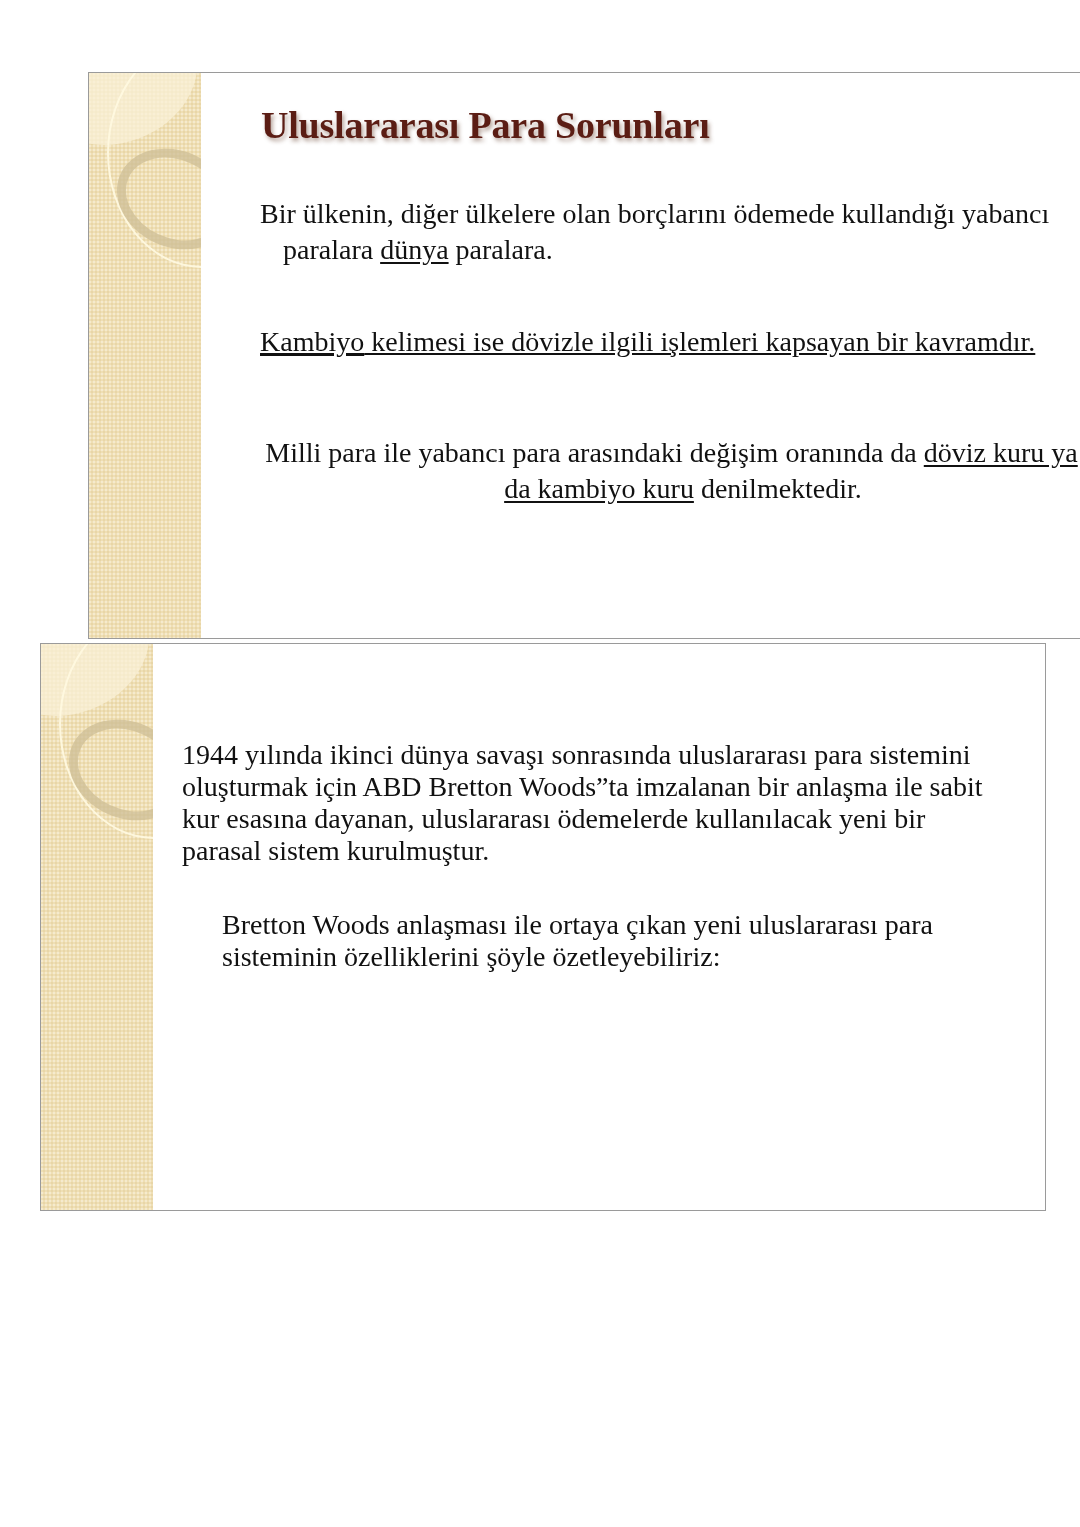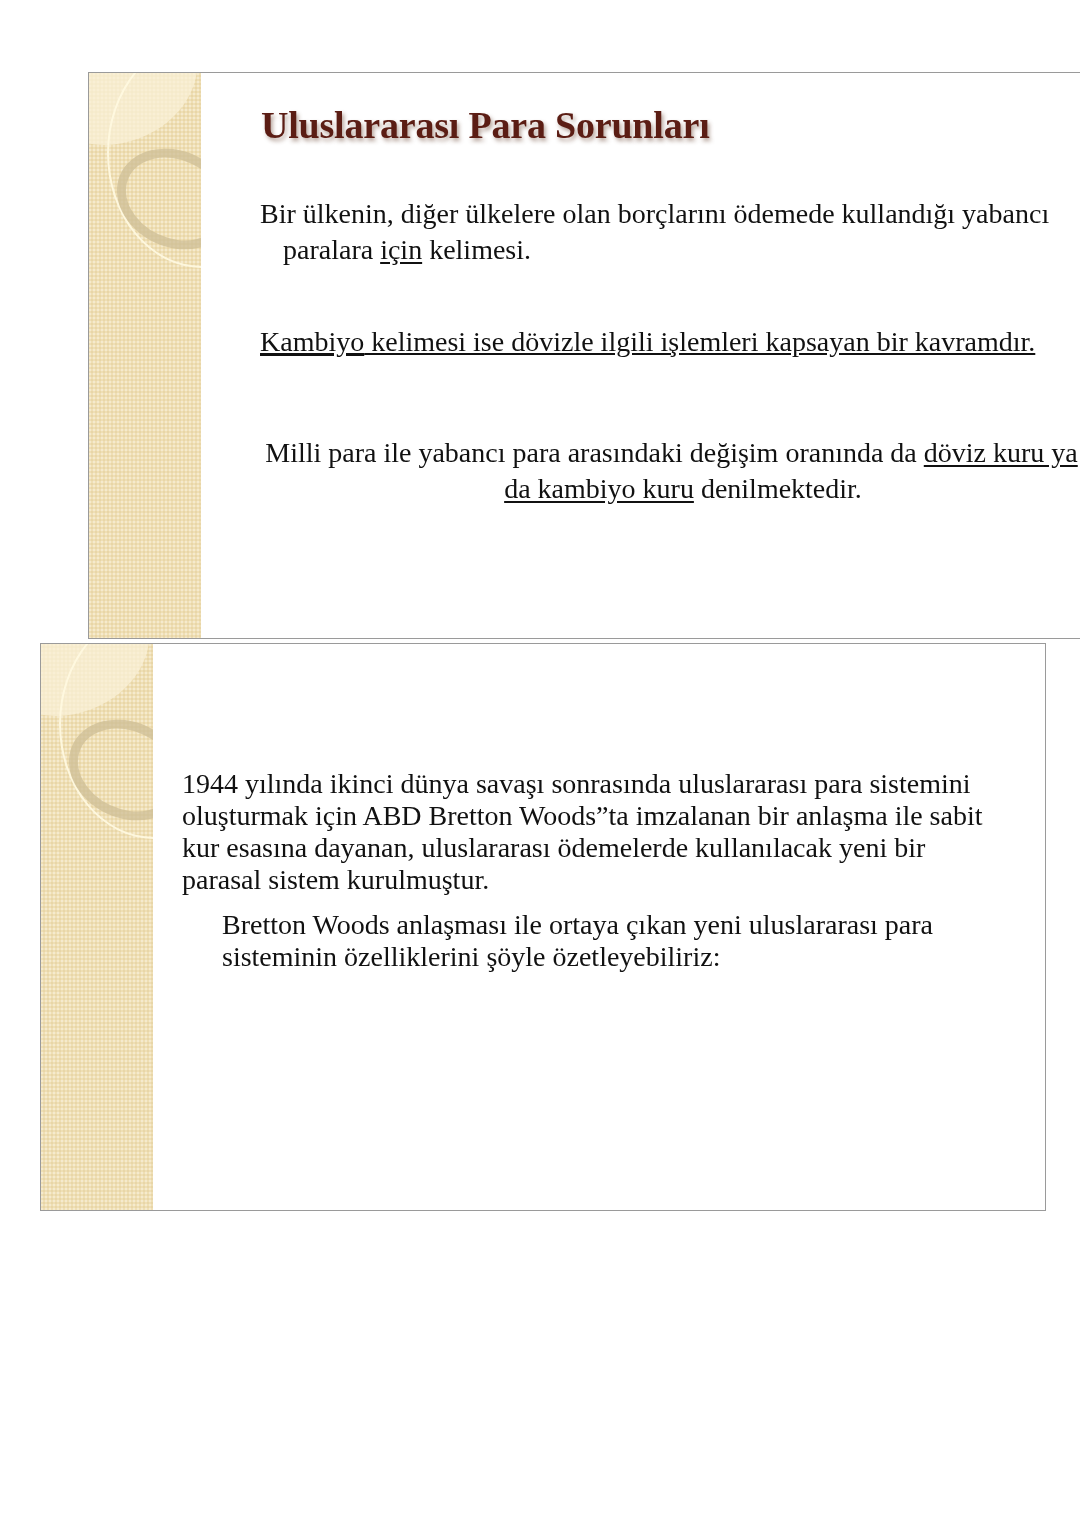--- a/index.html
+++ b/index.html
@@ -109,36 +109,36 @@
     .u { text-decoration: underline; text-underline-offset: 3px; }
 
     .s2-para {
       position: absolute;
       margin: 0;
       font-size: 28px;
       line-height: 32px;
       left: 29px;
       width: 820px;
     }
-    .s2-p1 { top: 95px; margin-top: 29px; }
+    .s2-p1 { top: 95px; }
     .s2-p2 { top: 265px; margin-left: 40px; }
   </style>
 </head>
 <body>
 
 <div class="slide slide-1">
   <div class="side-panel">
     <div class="light-blob"></div>
     <div class="thin-arc"></div>
     <div class="ring"></div>
   </div>
   <div class="content">
     <h1 class="slide-title">Uluslararası Para Sorunları</h1>
 
-    <p class="para s1-p1"><span>Bir ülkenin, diğer ülkelere olan borçlarını ödemede kullandığı yabancı paralara </span><span class="u">için</span><span> kelimesi.</span></p>
+    <p class="para s1-p1"><span>Bir ülkenin, diğer ülkelere olan borçlarını ödemede kullandığı yabancı paralara </span><span class="u">dünya</span><span> paralara.</span></p>
 
     <p class="para s1-p2"><span class="u">Kambiyo</span><span> kelimesi ise dövizle ilgili işlemleri kapsayan bir kavramdır.</span></p>
 
     <p class="para s1-p3"><span>Milli para ile yabancı para arasındaki değişim oranında da </span><span class="u">döviz kuru ya da kambiyo kuru</span><span> denilmektedir.</span></p>
   </div>
 </div>
 
 <div class="slide slide-2">
   <div class="side-panel">
     <div class="light-blob"></div>

